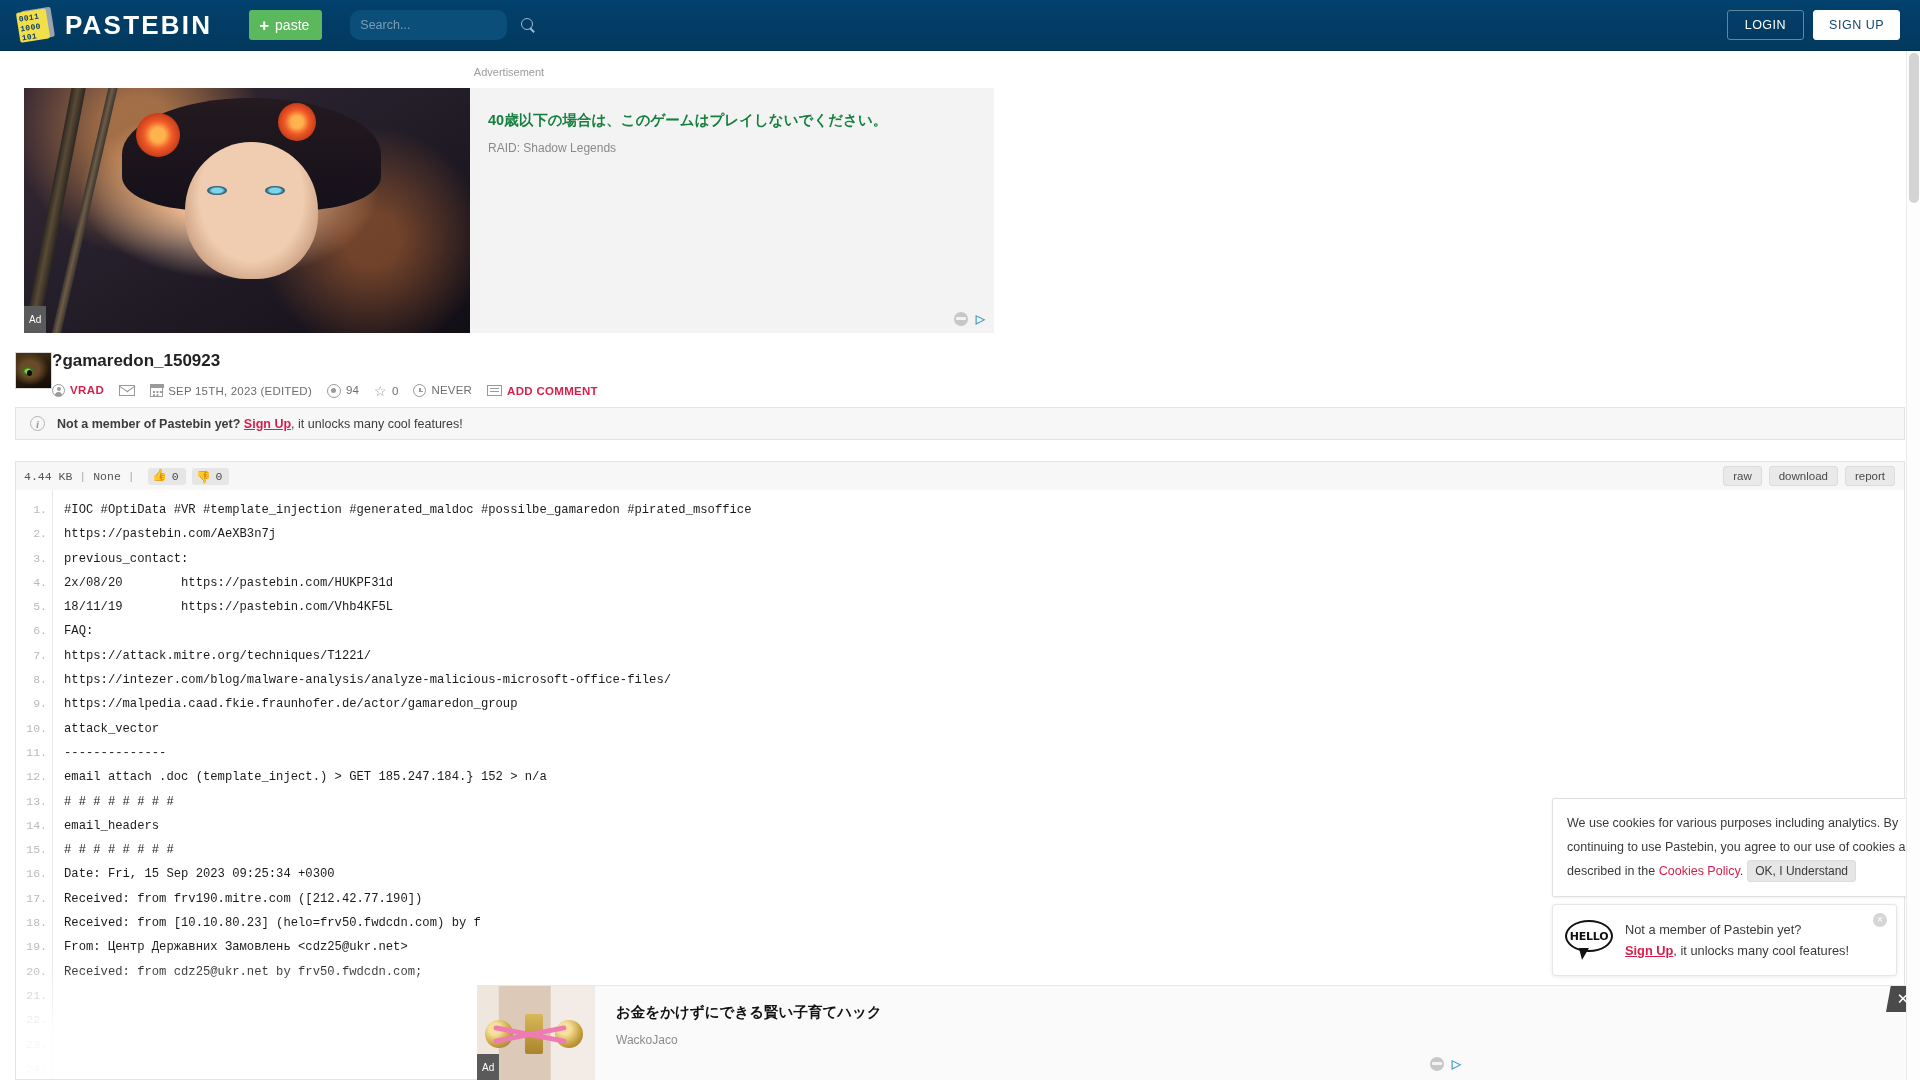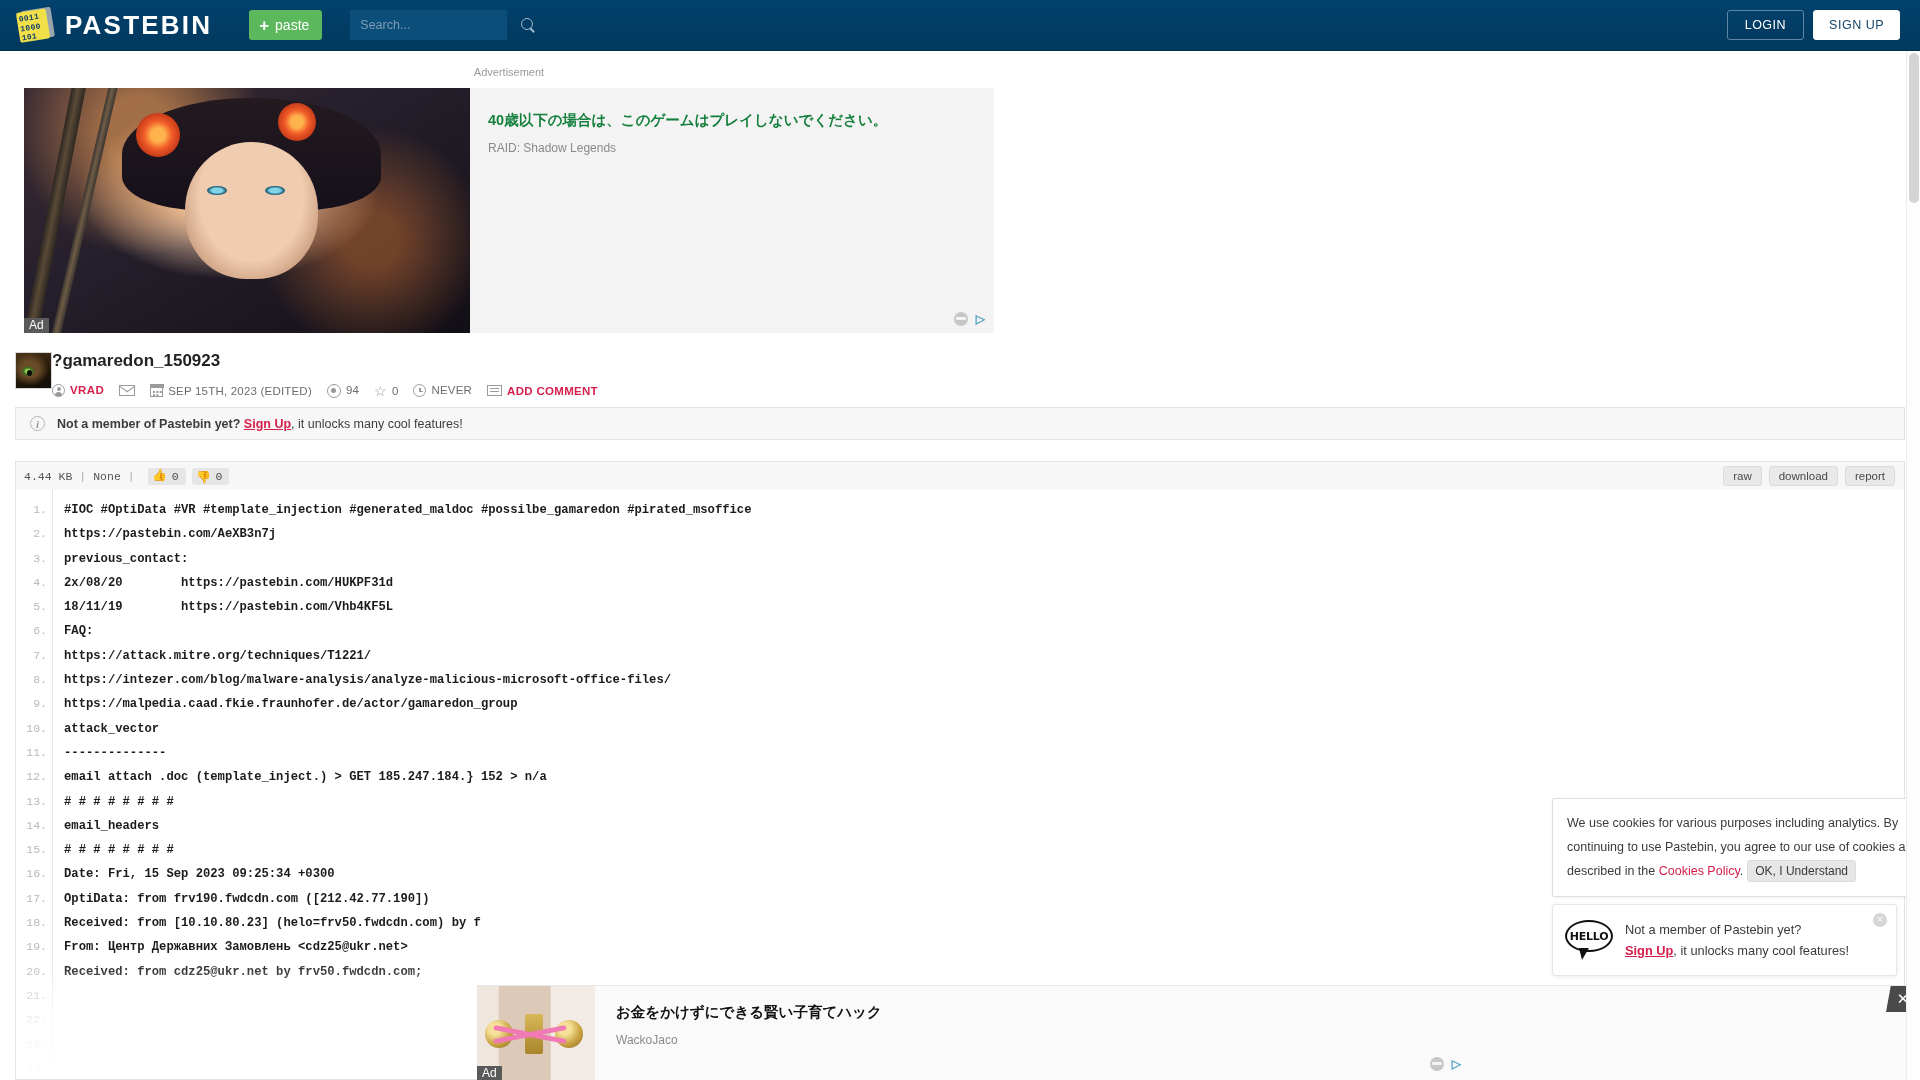--- a/index.html
+++ b/index.html
@@ -44,21 +44,21 @@
     margin-left: 37px; height: 30px; padding: 0 13px 0 10px;
     background: #5cb85c; border: none; border-radius: 3px;
     color: #fff; font-size: 14px; display: flex; align-items: center;
     cursor: pointer;
   }
   .paste-btn .plus {
     font-size: 17px; font-weight: bold; line-height: 1; margin-right: 6px;
   }
   .search-box {
     margin-left: 28px; width: 157px; height: 30px; background: #0a4e79;
-    border-radius: 0; display: flex; align-items: center;
+    border-radius: 10px; display: flex; align-items: center;
     padding: 0 8px 0 10px; position: relative;
   }
   .search-input {
     flex: 1; background: transparent; border: none; outline: none;
     color: #e8eef3; font-size: 12.5px; font-family: "Liberation Sans", sans-serif;
   }
   .search-input::placeholder { color: #7d9cb4; }
   .search-icon { width: 15px; height: 15px; position: relative; flex: 0 0 auto; }
   .search-icon::before {
     content: ""; position: absolute; left: 0; top: 0;
@@ -140,21 +140,21 @@
   .ad-headline {
     font-size: 14.5px; font-weight: bold; color: #15803d; line-height: 1.4;
     font-family: Liberation Sans, sans-serif;
   }
   .ad-sub {
     margin-top: 11px; font-size: 12px; color: #8a8a8a;
     font-family: "Liberation Sans", sans-serif;
   }
   .ad-badge {
     position: absolute; left: 0; bottom: 0; background: #5a5a5a; color: #fff;
-    font-size: 12px; padding: 1px 5px; line-height: 13px;
+    font-size: 10px; padding: 7px 5px; line-height: 13px;
   }
   .ad-footer-icons {
     position: absolute; right: 10px; bottom: 7px; display: flex;
     align-items: center; gap: 8px;
   }
   .ad-icon-face {
     width: 14px; height: 14px; border-radius: 50%; background: #c7c7c7;
     position: relative;
   }
   .ad-icon-face::before {
@@ -318,21 +318,21 @@
     width: 37px; flex: 0 0 auto; border-right: 1px solid #e6e6e6;
     padding-top: 8px; text-align: right;
   }
   .gutter div {
     font-family: "Liberation Mono", monospace; font-size: 11.5px;
     color: #b9b9b9; line-height: 24.3px; padding-right: 5px; white-space: nowrap;
   }
   .code-col { flex: 1; padding-top: 8px; padding-left: 11px; position: relative; }
   .code-col div {
     font-family: "Liberation Mono", monospace; font-size: 12.2px;
-    color: #1b1b1b; line-height: 24.3px; white-space: pre; font-weight: bold;
+    color: #1b1b1b; line-height: 24.3px; white-space: pre;
   }
   .code-fade {
     position: absolute; left: 0; right: 0; bottom: 0; height: 120px;
     background: linear-gradient(180deg, rgba(255,255,255,0) 0%, rgba(255,255,255,0.82) 55%, rgba(255,255,255,0.94) 100%);
     pointer-events: none;
   }
 
   
   .cookie {
     position: absolute; left: 1552px; top: 798px; width: 410px; min-height: 70px;
@@ -611,21 +611,21 @@
         <div>https://malpedia.caad.fkie.fraunhofer.de/actor/gamaredon_group</div>
         <div></div>
         <div>attack_vector</div>
         <div>--------------</div>
         <div>email attach .doc (template_inject.) &gt; GET 185.247.184.} 152 &gt; n/a</div>
         <div></div>
         <div># # # # # # # #</div>
         <div>email_headers</div>
         <div># # # # # # # #</div>
         <div>Date: Fri, 15 Sep 2023 09:25:34 +0300</div>
-        <div>OptiData: from frv190.fwdcdn.com ([212.42.77.190])</div>
+        <div>Received: from frv190.mitre.com ([212.42.77.190])</div>
         <div>Received: from [10.10.80.23] (helo=frv50.fwdcdn.com) by f</div>
         <div>From: Центр Державних Замовлень &lt;cdz25@ukr.net&gt;</div>
         <div>Received: from cdz25@ukr.net by frv50.fwdcdn.com;</div>
       </div>
     <div class="code-fade"></div>
   </div>
 
   <div class="cookie">
     <span>We use cookies for various purposes including analytics. By continuing to use Pastebin, you agree to our use of cookies as described in the </span><a>Cookies Policy</a><span>.</span><span class="cookie-ok">OK, I Understand</span>
   </div>

